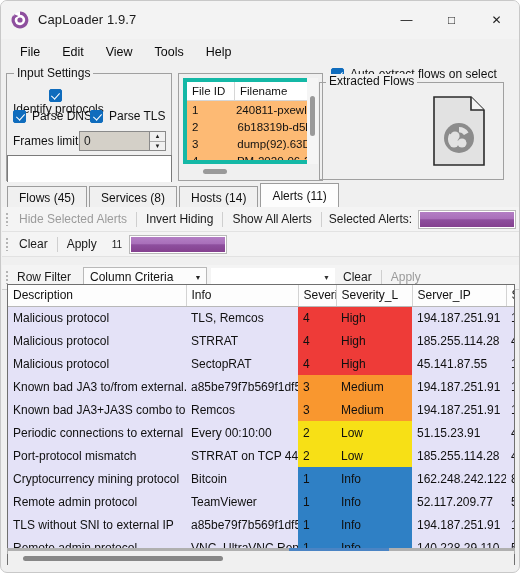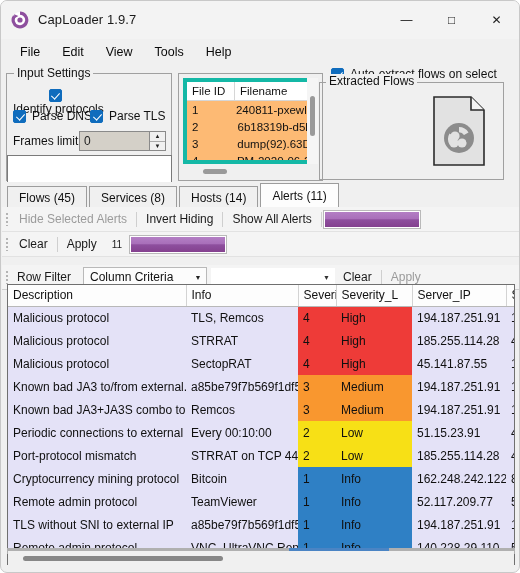--- a/index.html
+++ b/index.html
@@ -476,20 +476,21 @@
   <div class="tbar" id="tbar1">
     <div class="grip">
         <i></i>
       </div>
     <div class="tbtn disabled">Hide Selected Alerts</div>
     <div class="tsep"></div>
     <div class="tbtn">Invert Hiding</div>
     <div class="tsep"></div>
     <div class="tbtn">Show All Alerts</div>
     <div class="tsep"></div>
+    <div class="tlabel">Selected Alerts:</div>
     <div class="purplebar">
         <i></i>
       </div>
   </div>
 
   <div class="tbar" id="tbar2">
     <div class="grip">
         <i></i>
       </div>
     <div class="tbtn">Clear</div>

